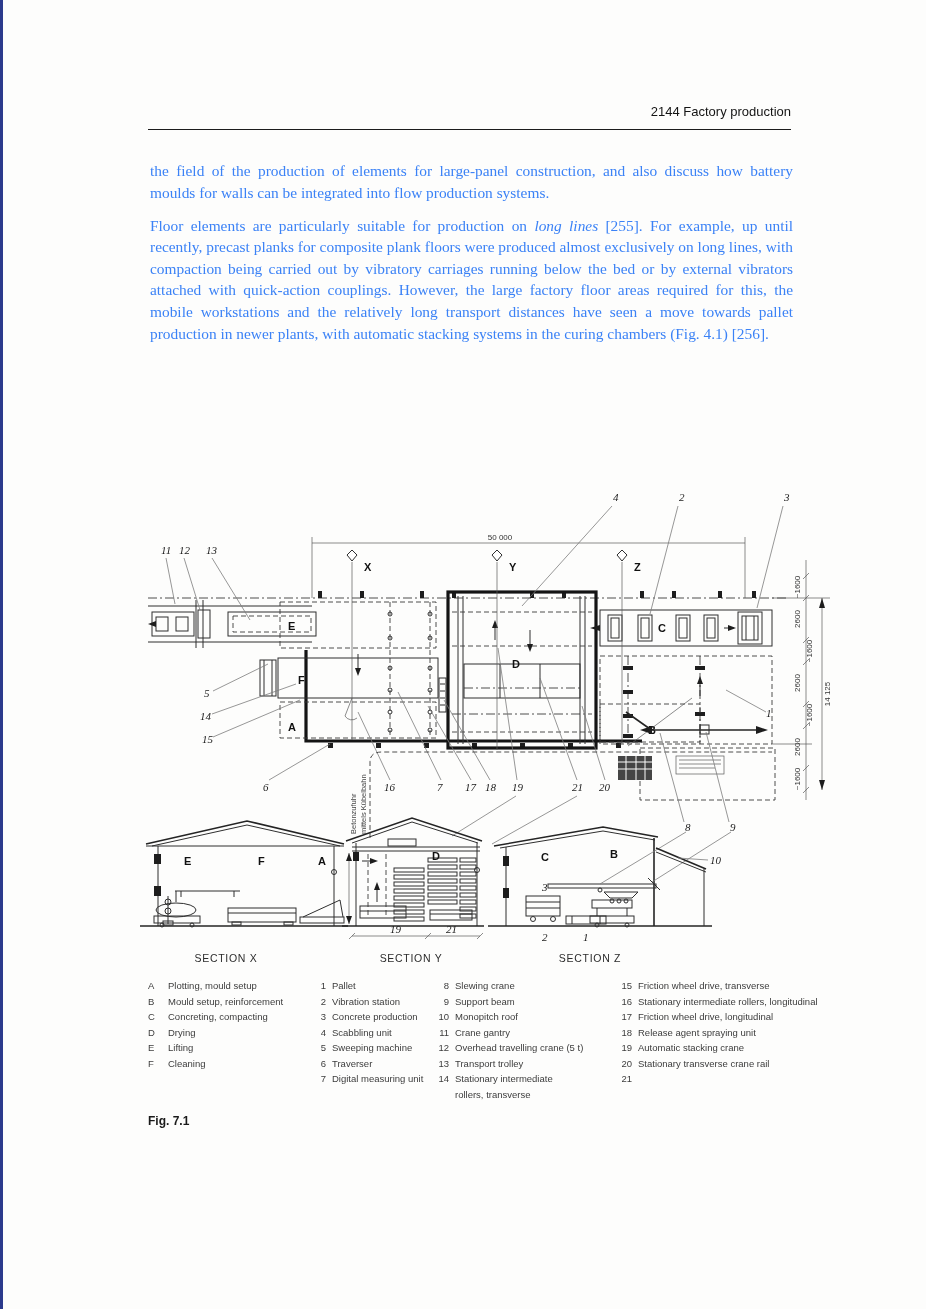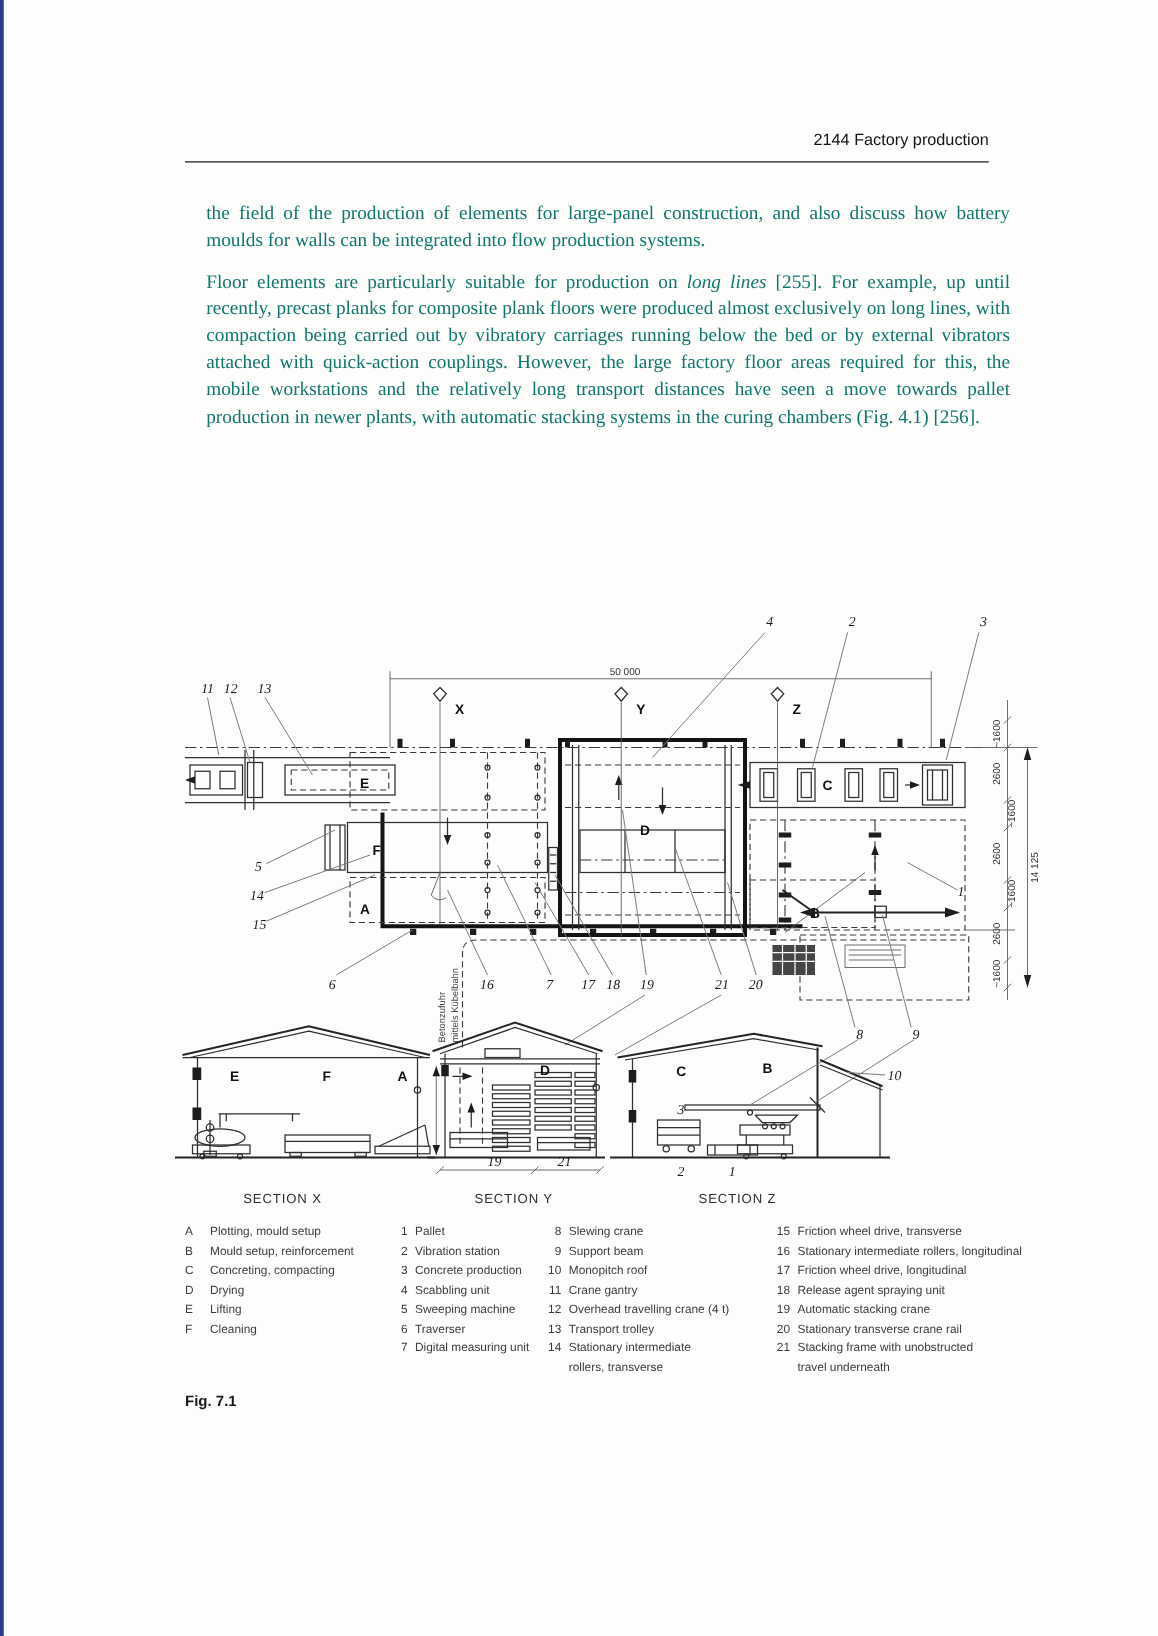--- a/index.html
+++ b/index.html
@@ -4,22 +4,22 @@
 <style>
   html,body{margin:0;padding:0;}
   body{width:926px;height:1309px;background:#fdfdfc;position:relative;overflow:hidden;
        font-family:"Liberation Serif", serif;color:#111;}
   .edge-strip{position:absolute;left:0;top:0;width:3px;height:1309px;background:#2b3a8c;}
   
   .pg-header{position:absolute;left:148px;top:104px;width:643px;display:flex;justify-content:flex-end;
              font-family:"Liberation Sans", sans-serif;font-size:13px;color:#141414;}
   .pg-rule{position:absolute;left:148px;top:129px;width:643px;height:0;border-top:1.3px solid #1c1c1c;}
   
-  .bodytext{position:absolute;left:165px;top:160px;width:643px;font-size:15.4px;line-height:21.6px;
-            text-align:justify;color:#0f766e;}
+  .bodytext{position:absolute;left:150px;top:160px;width:643px;font-size:15.4px;line-height:21.6px;
+            text-align:justify;color:#3b82f6;}
   .bodytext p{margin:0 0 11.5px 0;}
   
   .fig-svg{position:absolute;left:140px;top:478px;width:695px;height:492px;}
   .s1{stroke:#2f2f2f;stroke-width:1;fill:none;}
   .s15{stroke:#242424;stroke-width:1.6;fill:none;}
   .s2{stroke:#141414;stroke-width:3.2;fill:none;}
   .sd{stroke:#3a3a3a;stroke-width:.9;fill:none;stroke-dasharray:5 3;}
   .sdd{stroke:#3a3a3a;stroke-width:.9;fill:none;stroke-dasharray:9 3 2 3;}
   .sl{stroke:#7c7c7c;stroke-width:.8;fill:none;}
   .sthin{stroke:#5a5a5a;stroke-width:.7;fill:none;}
@@ -548,21 +548,21 @@
   <div class="lg-row">
       <span class="lg-keynum">10</span>
       <span class="lg-label" style="width:150px">Monopitch roof</span>
     </div>
   <div class="lg-row">
       <span class="lg-keynum">11</span>
       <span class="lg-label" style="width:150px">Crane gantry</span>
     </div>
   <div class="lg-row">
       <span class="lg-keynum">12</span>
-      <span class="lg-label" style="width:150px">Overhead travelling crane (4 t)</span>
+      <span class="lg-label" style="width:150px">Overhead travelling crane (5 t)</span>
     </div>
   <div class="lg-row">
       <span class="lg-keynum">13</span>
       <span class="lg-label" style="width:150px">Transport trolley</span>
     </div>
   <div class="lg-row">
       <span class="lg-keynum">14</span>
       <span class="lg-label" style="width:128px">Stationary intermediate rollers, transverse</span>
     </div>
 </div>
@@ -587,19 +587,18 @@
   <div class="lg-row">
       <span class="lg-keynum">19</span>
       <span class="lg-label" style="width:188px">Automatic stacking crane</span>
     </div>
   <div class="lg-row">
       <span class="lg-keynum">20</span>
       <span class="lg-label" style="width:188px">Stationary transverse crane rail</span>
     </div>
   <div class="lg-row">
       <span class="lg-keynum">21</span>
-      <span class="lg-label" style="width:160px">Stacking frame with unobstructed travel underneath</span>
     </div>
 </div>
 
 <div class="fig-caption">
   <span class="cap-label">Fig. 7.1</span>
 </div>
 
 </body></html>

